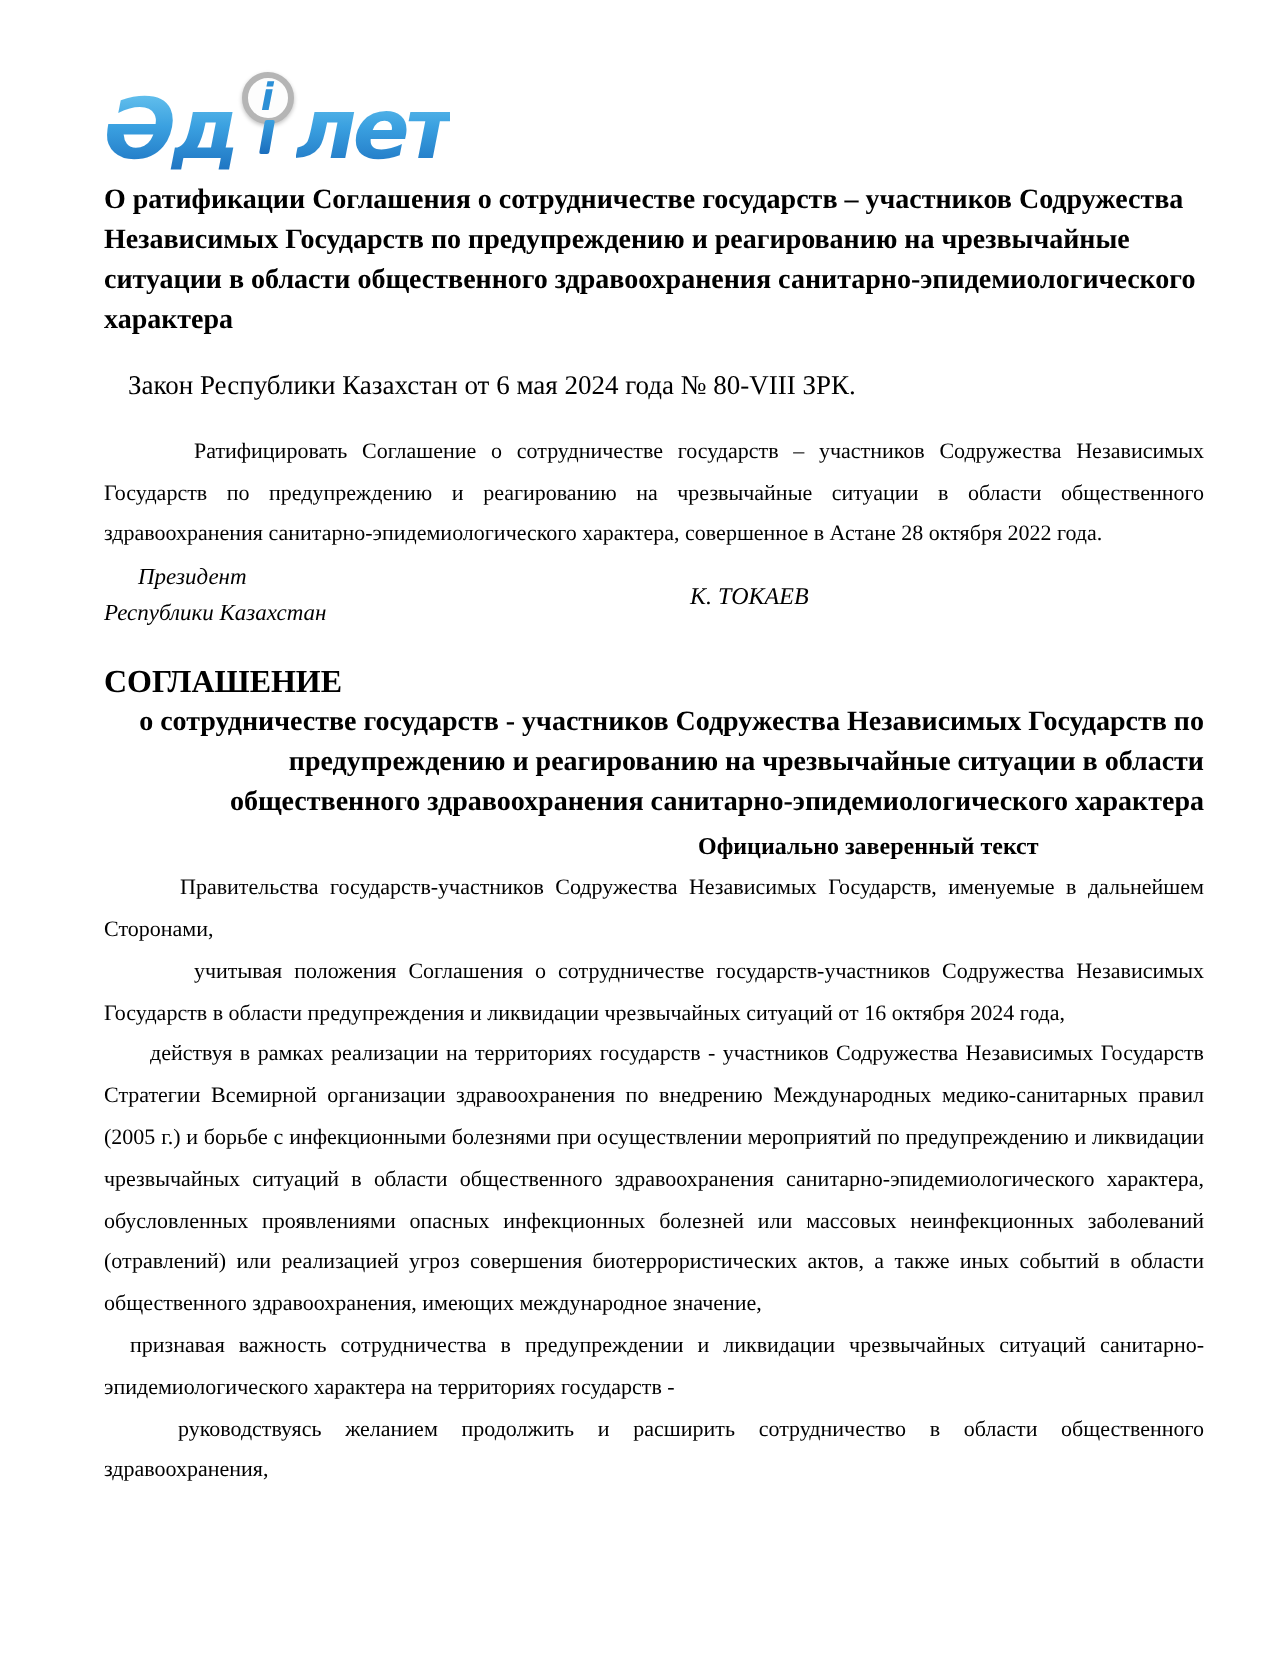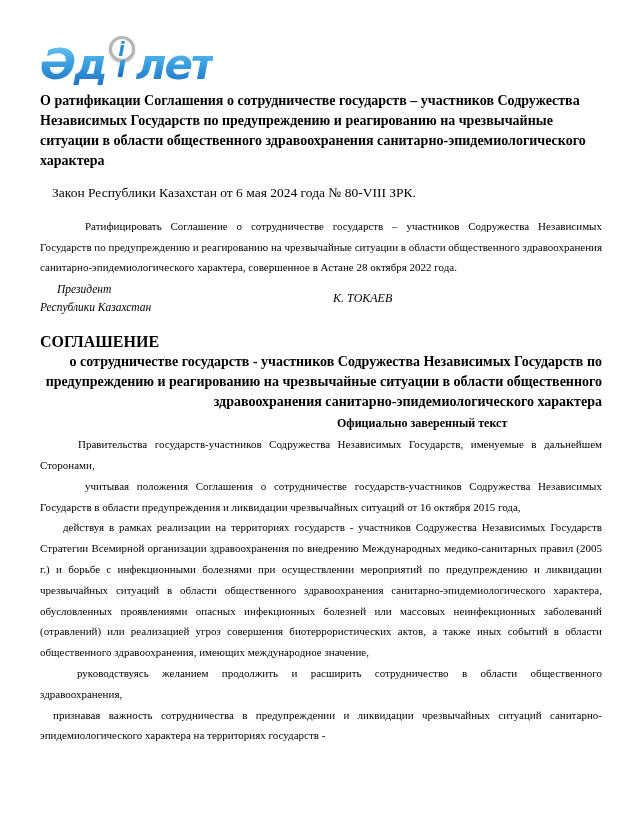--- a/index.html
+++ b/index.html
@@ -11,21 +11,21 @@
     width: 640px;
     height: 828px;
     overflow: hidden;
     font-family: "Liberation Serif", "DejaVu Serif", serif;
     color: #000000;
   }
   .page {
     box-sizing: border-box;
     width: 640px;
     height: 824px;
-    padding: 36px 38px 0 40px;
+    padding: 36px 38px 0 52px;
     background: #ffffff;
   }
 
   
   .logo {
     position: relative;
     height: 50px;
     margin-bottom: 5px;
     font-family: "DejaVu Sans", sans-serif;
     font-style: italic;
@@ -176,19 +176,19 @@
   </div>
 
   <div class="agreement-heading">СОГЛАШЕНИЕ</div>
 
   <div class="agreement-sub">о сотрудничестве государств - участников Содружества Независимых Государств по предупреждению и реагированию на чрезвычайные ситуации в области общественного здравоохранения санитарно-эпидемиологического характера</div>
 
   <div class="certified">Официально заверенный текст</div>
 
   <div class="preamble">
     <p class="para indent-p1">Правительства государств-участников Содружества Независимых Государств, именуемые в дальнейшем Сторонами,</p>
-    <p class="para indent-p2">учитывая положения Соглашения о сотрудничестве государств-участников Содружества Независимых Государств в области предупреждения и ликвидации чрезвычайных ситуаций от 16 октября 2015 года,</p>
+    <p class="para indent-p2">учитывая положения Соглашения о сотрудничестве государств-участников Содружества Независимых Государств в области предупреждения и ликвидации чрезвычайных ситуаций от 16 октября 2024 года,</p>
     <p class="para indent-p3">действуя в рамках реализации на территориях государств - участников Содружества Независимых Государств Стратегии Всемирной организации здравоохранения по внедрению Международных медико-санитарных правил (2005 г.) и борьбе с инфекционными болезнями при осуществлении мероприятий по предупреждению и ликвидации чрезвычайных ситуаций в области общественного здравоохранения санитарно-эпидемиологического характера, обусловленных проявлениями опасных инфекционных болезней или массовых неинфекционных заболеваний (отравлений) или реализацией угроз совершения биотеррористических актов, а также иных событий в области общественного здравоохранения, имеющих международное значение,</p>
+    <p class="para indent-p5">признавая важность сотрудничества в предупреждении и ликвидации чрезвычайных ситуаций санитарно-эпидемиологического характера на территориях государств -</p>
     <p class="para indent-p4">руководствуясь желанием продолжить и расширить сотрудничество в области общественного здравоохранения,</p>
-    <p class="para indent-p5">признавая важность сотрудничества в предупреждении и ликвидации чрезвычайных ситуаций санитарно-эпидемиологического характера на территориях государств -</p>
   </div>
 
 </div>
 
 </body></html>

